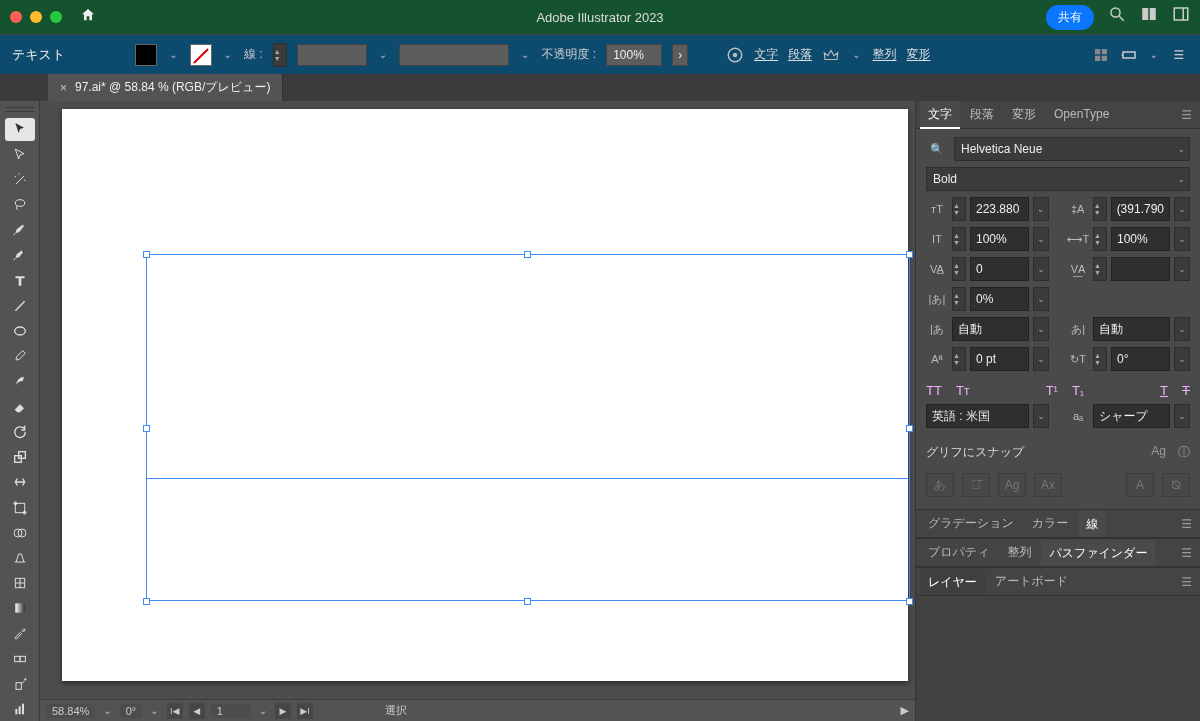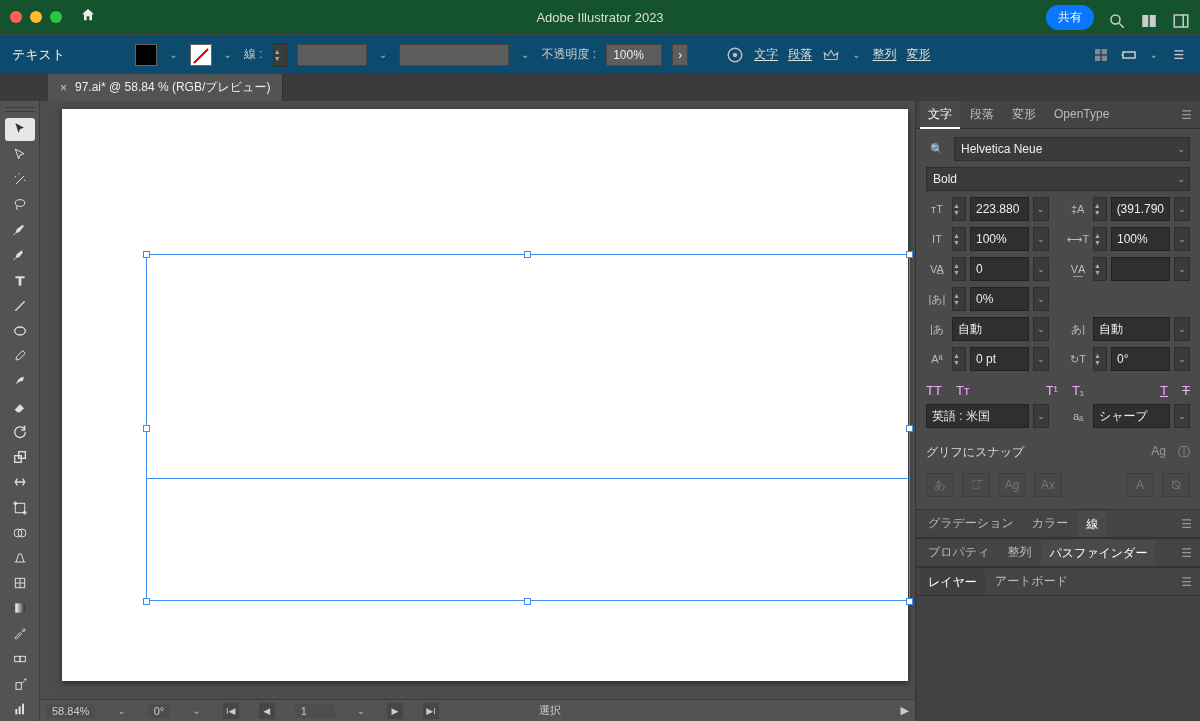--- a/index.html
+++ b/index.html
@@ -5,21 +5,21 @@
   * { box-sizing: border-box; margin: 0; padding: 0; font-family: -apple-system, "Hiragino Kaku Gothic ProN", sans-serif; }
   body { width: 1200px; height: 721px; background: #535353; color: #ddd; font-size: 12px; overflow: hidden; position: relative; }
   
   
   .titlebar { height: 34px; background: #14532d; display: flex; align-items: center; padding: 0 10px; position: relative; }
   .traffic { display: flex; gap: 8px; align-items: center; }
   .dot { width: 12px; height: 12px; border-radius: 50%; }
   .dot.red { background: #ff5f57; } .dot.yellow { background: #febc2e; } .dot.green { background: #28c840; }
   .home-ico { margin-left: 18px; color: #eee; font-size: 16px; }
   .title-center { position: absolute; left: 50%; transform: translateX(-50%); font-size: 13px; color: #ddd; }
-  .titlebar-right { margin-left: auto; display: flex; align-items: flex-end; gap: 14px; }
+  .titlebar-right { margin-left: auto; display: flex; align-items: flex-start; gap: 14px; }
   .share-btn { background: #0b76ff; color: #fff; border-radius: 14px; padding: 4px 12px; font-size: 12px; }
   .tb-ico { width:18px; height:18px; display:flex; align-items:center; justify-content:center; color:#ccc; }
   
   
   .ctrlbar { height: 40px; background: #0c4a6e; border-top: 1px solid #444; display: flex; align-items: center; padding: 0 12px; gap: 10px; }
   .context-label { font-size: 13px; color: #eee; margin-right: 60px; }
   .swatch { width: 22px; height: 22px; background:#000; border:1px solid #666; }
   .swatch2 { width: 22px; height: 22px; background:#fff; position:relative; border:1px solid #666; }
   .swatch2::after { content:""; position:absolute; left:0; right:0; top:50%; height:2px; background:#d00; transform:rotate(-45deg); }
   .chev { font-size:10px; color:#bbb; padding:0 2px; }
@@ -42,21 +42,21 @@
   .tool.sel { background:#e6e6e6; color:#333; }
   .tool svg { width:16px; height:16px; }
   
   .canvas-wrap { flex:1; position:relative; background:#4d4d4d; overflow:hidden; }
   .artboard { position:absolute; left:22px; top:8px; width:846px; height:572px; background:#fff; box-shadow:0 2px 6px rgba(0,0,0,.5); }
   .sel-box { position:absolute; border:1px solid #3d8df5; }
   .sel-handle { position:absolute; width:7px; height:7px; background:#fff; border:1px solid #3d8df5; }
   .canvas-text { position:absolute; font-weight:700; color:#000; font-size:246px; letter-spacing:54px; line-height:1; font-family:"Helvetica Neue", Helvetica, Arial, sans-serif; }
   .baseline { position:absolute; height:1px; background:#3d8df5; }
   
-  .statusbar { position:absolute; left:0; right:0; bottom:0; height:22px; background:#535353; border-top:1px solid #3b3b3b; display:flex; align-items:center; gap:20px; padding:0 6px; color:#ccc; font-size:11px; }
+  .statusbar { position:absolute; left:0; right:0; bottom:0; height:22px; background:#535353; border-top:1px solid #3b3b3b; display:flex; align-items:center; gap:6px; padding:0 6px; color:#ccc; font-size:11px; }
   .sb-field { background:#4d4d4d; padding:1px 6px; }
   .sb-btn { width:16px; height:16px; background:#464646; display:flex; align-items:center; justify-content:center; font-size:9px; }
   
   
   .rightcol { width:285px; background:#4a4a4a; border-left:1px solid #333; display:flex; flex-direction:column; }
   .panel-tabs { display:flex; align-items:center; background:#444; border-bottom:1px solid #333; height:28px; padding-left:4px; gap:2px; }
   .ptab { padding:5px 8px 4px; color:#bbb; font-size:12px; border-bottom:2px solid transparent; }
   .ptab.active { color:#fff; border-bottom:2px solid #fff; background:#4a4a4a; }
   .ptab-menu { margin-left:auto; padding:0 8px; color:#999; }
   

